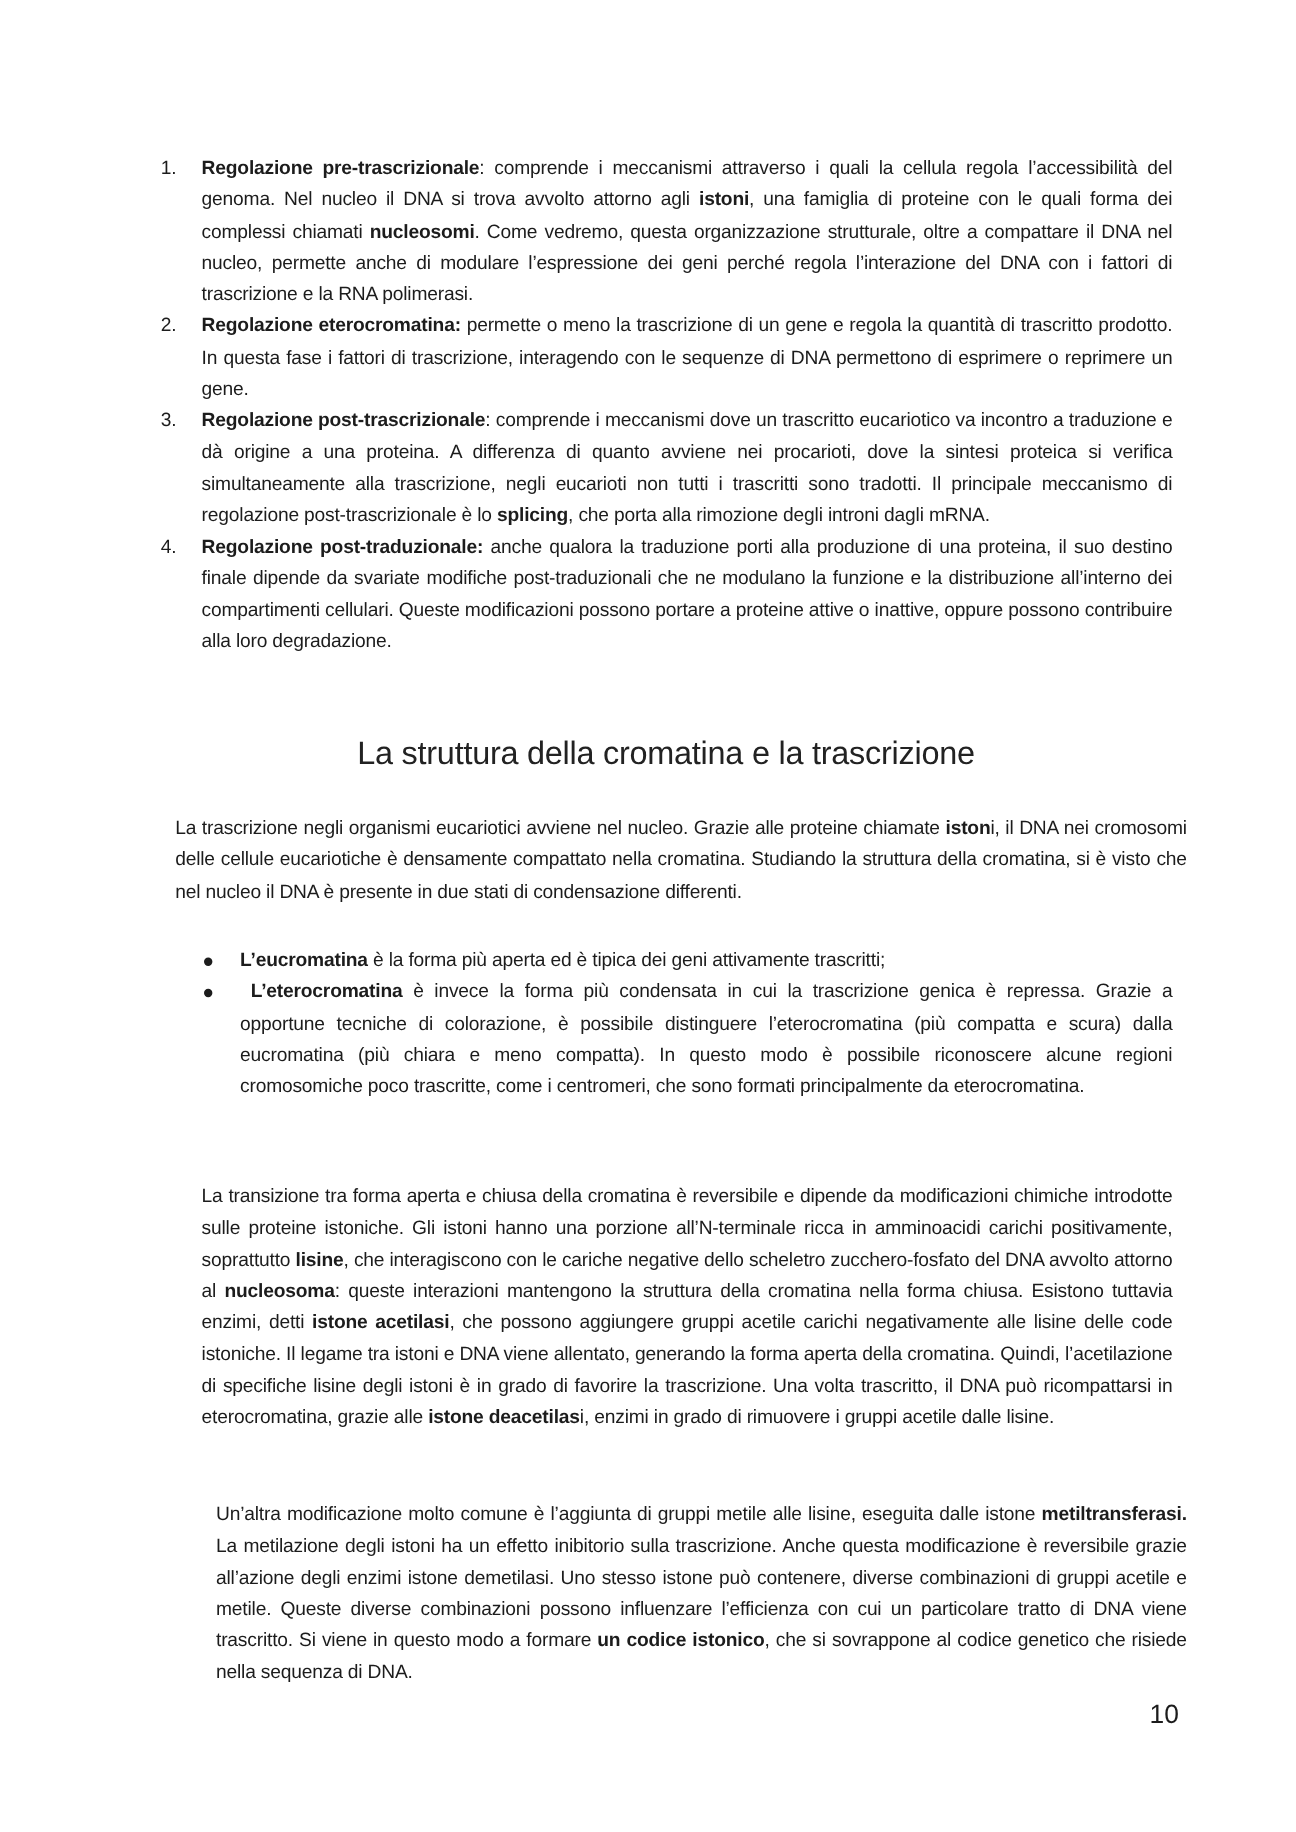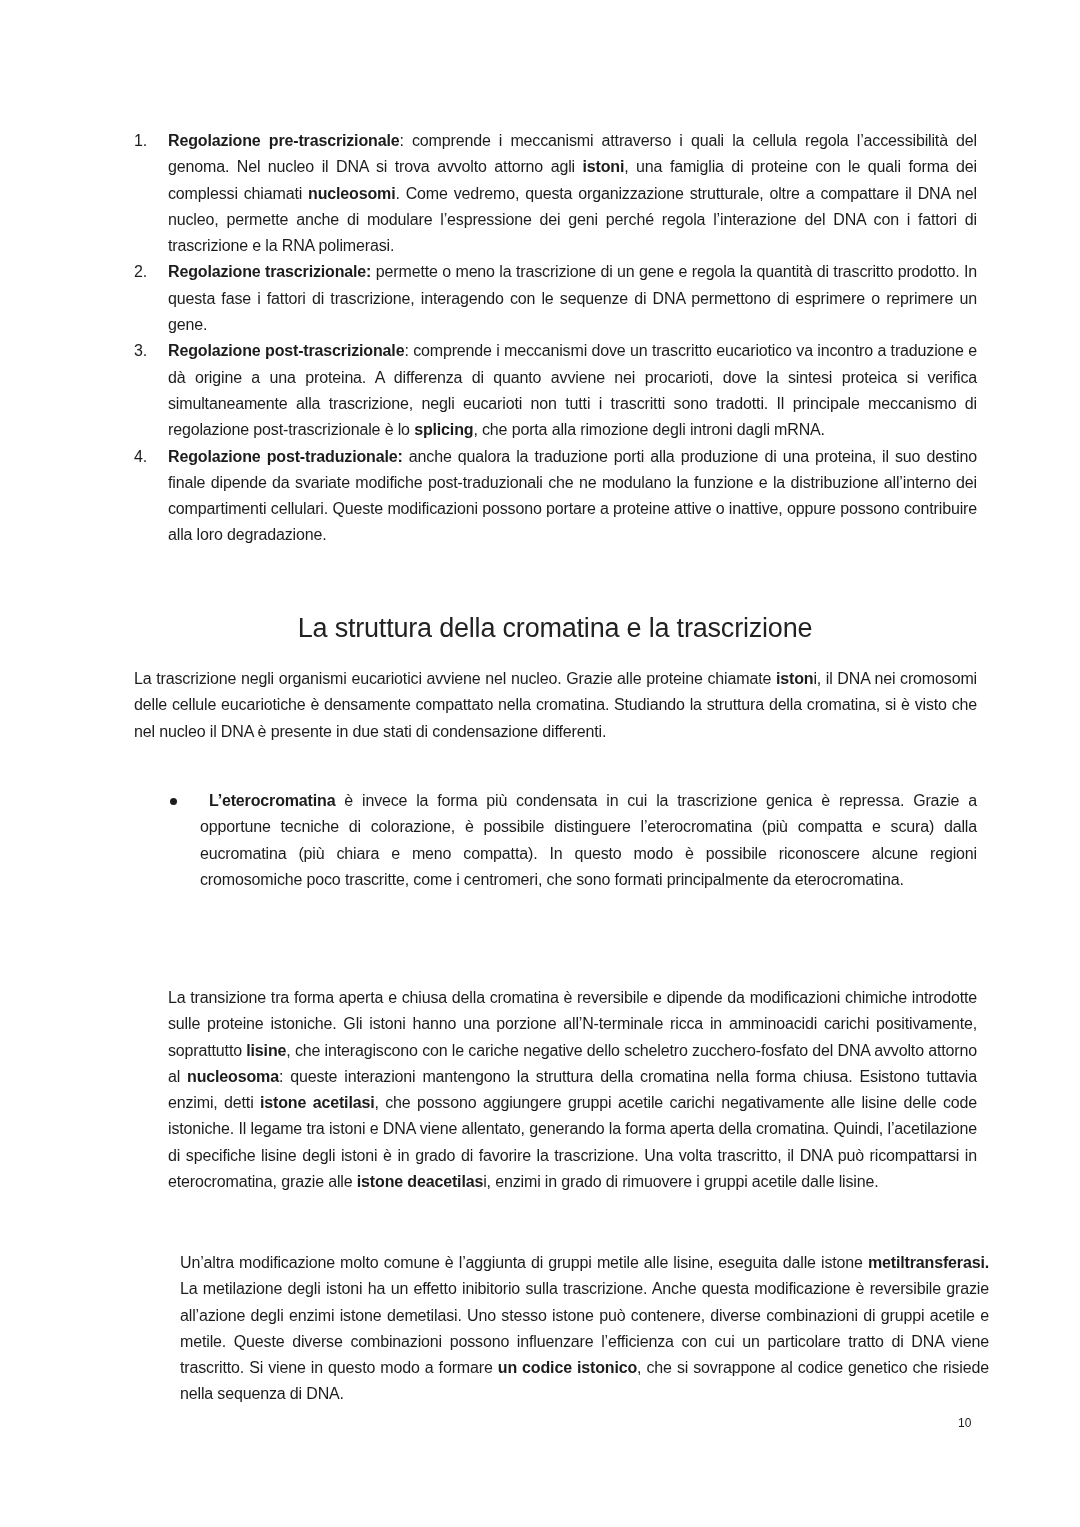--- a/index.html
+++ b/index.html
@@ -8,60 +8,64 @@
   .page { position:absolute; left:0; top:0; width:1080px; height:1527px; background:#fff; }
   .txt { font-family:"Liberation Sans", sans-serif; font-size:16px; line-height:26.3px;
          text-align:justify; letter-spacing:-0.15px; color:#1c1c1c; }
   .txt b { font-weight:bold; }
   ol.reg { position:absolute; left:134px; top:128px; width:843px; margin:0; padding:0; list-style:none; }
   ol.reg li { position:relative; padding-left:34px; }
   ol.reg li .num { position:absolute; left:0; top:0; }
   h2.sec { position:absolute; left:0; top:613px; width:1110px; margin:0; text-align:center;
            font-family:"Liberation Sans", sans-serif; font-weight:normal; font-size:27px;
            color:#222; letter-spacing:-0.2px; }
-  .p-intro { position:absolute; left:134px; top:666px; width:843px; margin:0; }
+  .p-intro { position:absolute; left:134px; top:666px; width:843px; margin:12px; }
   ul.bul { position:absolute; left:168px; top:788px; width:809px; margin:0; padding:0; list-style:none; }
   ul.bul li { position:relative; padding-left:32px; }
   ul.bul li .dot { position:absolute; left:2px; top:10px; width:7px; height:7px; border-radius:50%; background:#1c1c1c; }
   .p2 { position:absolute; left:168px; top:985px; width:809px; margin:0; }
   .p3 { position:absolute; left:168px; top:1238px; width:809px; margin:12px; }
-  .pnum { position:absolute; left:958px; top:1416px; font-size:12px; color:#1c1c1c;
+  .pnum { position:absolute; left:958px; top:1416px; font-size:22px; color:#1c1c1c;
           font-family:"Liberation Sans", sans-serif; }
 </style>
 </head>
 <body>
 
 <div class="page">
 
   <ol class="reg txt">
     <li>
       <span class="num">1.</span>
       <b>Regolazione pre-trascrizionale</b><span>: comprende i meccanismi attraverso i quali la cellula regola l’accessibilità del genoma. Nel nucleo il DNA si trova avvolto attorno agli </span><b>istoni</b><span>, una famiglia di proteine con le quali forma dei complessi chiamati </span><b>nucleosomi</b><span>. Come vedremo, questa organizzazione strutturale, oltre a compattare il DNA nel nucleo, permette anche di modulare l’espressione dei geni perché regola l’interazione del DNA con i fattori di trascrizione e la RNA polimerasi.</span>
     </li>
     <li>
       <span class="num">2.</span>
-      <b>Regolazione trascrizionale:</b><span> permette o meno la trascrizione di un gene e regola la quantità di trascritto prodotto. In questa fase i fattori di trascrizione, interagendo con le sequenze di DNA permettono di esprimere o reprimere un gene.</span>
+      <b>Regolazione eterocromatina:</b><span> permette o meno la trascrizione di un gene e regola la quantità di trascritto prodotto. In questa fase i fattori di trascrizione, interagendo con le sequenze di DNA permettono di esprimere o reprimere un gene.</span>
     </li>
     <li>
       <span class="num">3.</span>
       <b>Regolazione post-trascrizionale</b><span>: comprende i meccanismi dove un trascritto eucariotico va incontro a traduzione e dà origine a una proteina. A differenza di quanto avviene nei procarioti, dove la sintesi proteica si verifica simultaneamente alla trascrizione, negli eucarioti non tutti i trascritti sono tradotti. Il principale meccanismo di regolazione post-trascrizionale è lo </span><b>splicing</b><span>, che porta alla rimozione degli introni dagli mRNA.</span>
     </li>
     <li>
       <span class="num">4.</span>
       <b>Regolazione post-traduzionale:</b><span> anche qualora la traduzione porti alla produzione di una proteina, il suo destino finale dipende da svariate modifiche post-traduzionali che ne modulano la funzione e la distribuzione all’interno dei compartimenti cellulari. Queste modificazioni possono portare a proteine attive o inattive, oppure possono contribuire alla loro degradazione.</span>
     </li>
   </ol>
 
   <h2 class="sec">La struttura della cromatina e la trascrizione</h2>
 
   <p class="p-intro txt"><span>La trascrizione negli organismi eucariotici avviene nel nucleo. Grazie alle proteine chiamate </span><b>iston</b><span>i, il DNA nei cromosomi delle cellule eucariotiche è densamente compattato nella cromatina. Studiando la struttura della cromatina, si è visto che nel nucleo il DNA è presente in due stati di condensazione differenti.</span></p>
 
   <ul class="bul txt">
     <li>
       <span class="dot"></span>
+      <b>L’eucromatina</b><span> è la forma più aperta ed è tipica dei geni attivamente trascritti;</span>
+    </li>
+    <li>
+      <span class="dot"></span>
       <b style="white-space:pre"> L’eterocromatina</b><span> è invece la forma più condensata in cui la trascrizione genica è repressa. Grazie a opportune tecniche di colorazione, è possibile distinguere l’eterocromatina (più compatta e scura) dalla eucromatina (più chiara e meno compatta). In questo modo è possibile riconoscere alcune regioni cromosomiche poco trascritte, come i centromeri, che sono formati principalmente da eterocromatina.</span>
     </li>
   </ul>
 
   <p class="p2 txt"><span>La transizione tra forma aperta e chiusa della cromatina è reversibile e dipende da modificazioni chimiche introdotte sulle proteine istoniche. Gli istoni hanno una porzione all’N-terminale ricca in amminoacidi carichi positivamente, soprattutto </span><b>lisine</b><span>, che interagiscono con le cariche negative dello scheletro zucchero-fosfato del DNA avvolto attorno al </span><b>nucleosoma</b><span>: queste interazioni mantengono la struttura della cromatina nella forma chiusa. Esistono tuttavia enzimi, detti </span><b>istone acetilasi</b><span>, che possono aggiungere gruppi acetile carichi negativamente alle lisine delle code istoniche. Il legame tra istoni e DNA viene allentato, generando la forma aperta della cromatina. Quindi, l’acetilazione di specifiche lisine degli istoni è in grado di favorire la trascrizione. Una volta trascritto, il DNA può ricompattarsi in eterocromatina, grazie alle </span><b>istone deacetilas</b><span>i, enzimi in grado di rimuovere i gruppi acetile dalle lisine.</span></p>
 
   <p class="p3 txt"><span>Un’altra modificazione molto comune è l’aggiunta di gruppi metile alle lisine, eseguita dalle istone </span><b>metiltransferasi.</b><span> La metilazione degli istoni ha un effetto inibitorio sulla trascrizione. Anche questa modificazione è reversibile grazie all’azione degli enzimi istone demetilasi. Uno stesso istone può contenere, diverse combinazioni di gruppi acetile e metile. Queste diverse combinazioni possono influenzare l’efficienza con cui un particolare tratto di DNA viene trascritto. Si viene in questo modo a formare </span><b>un codice istonico</b><span>, che si sovrappone al codice genetico che risiede nella sequenza di DNA.</span></p>
 
   <div class="pnum">10</div>
 </div>

